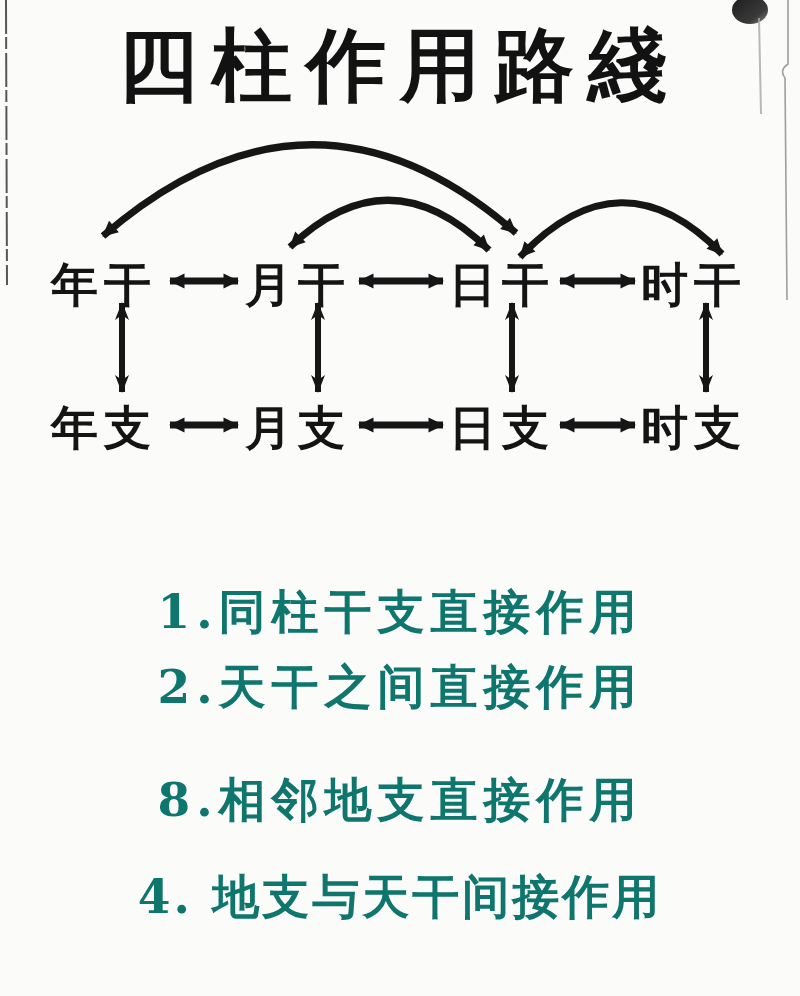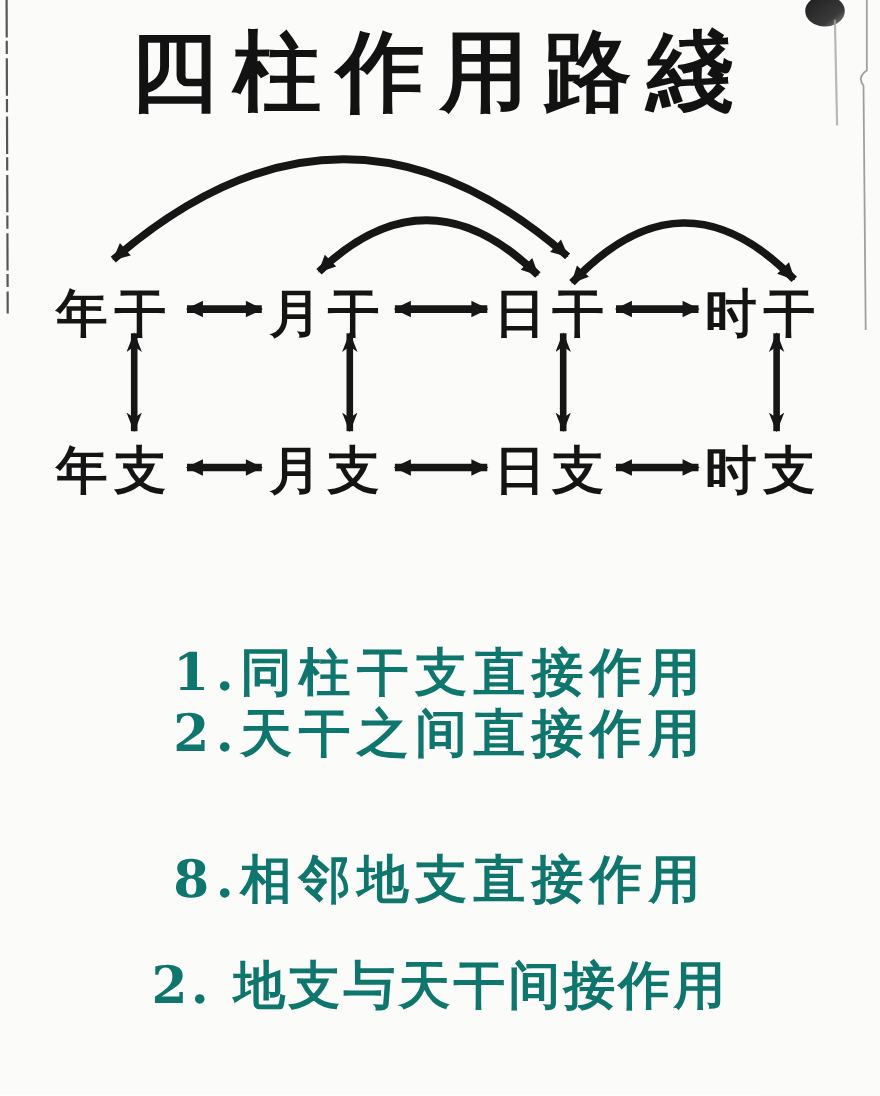--- a/index.html
+++ b/index.html
@@ -17,21 +17,21 @@
     font-size:47px;font-weight:900;letter-spacing:6px;fill:#141414;
     font-family:"DejaVu Sans","Liberation Sans",sans-serif;
   }
   .stroke{stroke:#161616;fill:none;}
   .notes{position:absolute;top:0;left:0;width:100%;height:100%;}
   .note{
     position:absolute;left:0;width:100%;margin:0;text-align:center;line-height:1;
     font-family:"DejaVu Serif","Liberation Serif",serif;
     font-size:47px;font-weight:600;letter-spacing:6px;color:#0f766e;
   }
-  .n1{top:588px}.n2{top:644px}.n3{top:776px}.n4{top:873px;letter-spacing:3px}
+  .n1{top:588px}.n2{top:663px}.n3{top:776px}.n4{top:873px;letter-spacing:3px}
 </style>
 </head>
 <body>
 
 <div class="page">
 
   <h1 class="title">四柱作用路綫</h1>
 
   <svg class="diagram" width="800" height="500" viewBox="0 0 800 500" xmlns="http://www.w3.org/2000/svg">
     <defs>
@@ -78,16 +78,16 @@
     <line class="stroke" x1="122" y1="303" x2="122" y2="392" stroke-width="6" marker-start="url(#kite)" marker-end="url(#kite)"></line>
     <line class="stroke" x1="318" y1="303" x2="318" y2="392" stroke-width="6" marker-start="url(#kite)" marker-end="url(#kite)"></line>
     <line class="stroke" x1="512" y1="303" x2="512" y2="392" stroke-width="6" marker-start="url(#kite)" marker-end="url(#kite)"></line>
     <line class="stroke" x1="706" y1="303" x2="706" y2="392" stroke-width="6" marker-start="url(#kite)" marker-end="url(#kite)"></line>
   </svg>
 
   <div class="notes">
     <p class="note n1">1.同柱干支直接作用</p>
     <p class="note n2">2.天干之间直接作用</p>
     <p class="note n3">8.相邻地支直接作用</p>
-    <p class="note n4">2. 地支与天干间接作用</p>
+    <p class="note n4">4. 地支与天干间接作用</p>
   </div>
 
 </div>
 
 </body></html>

